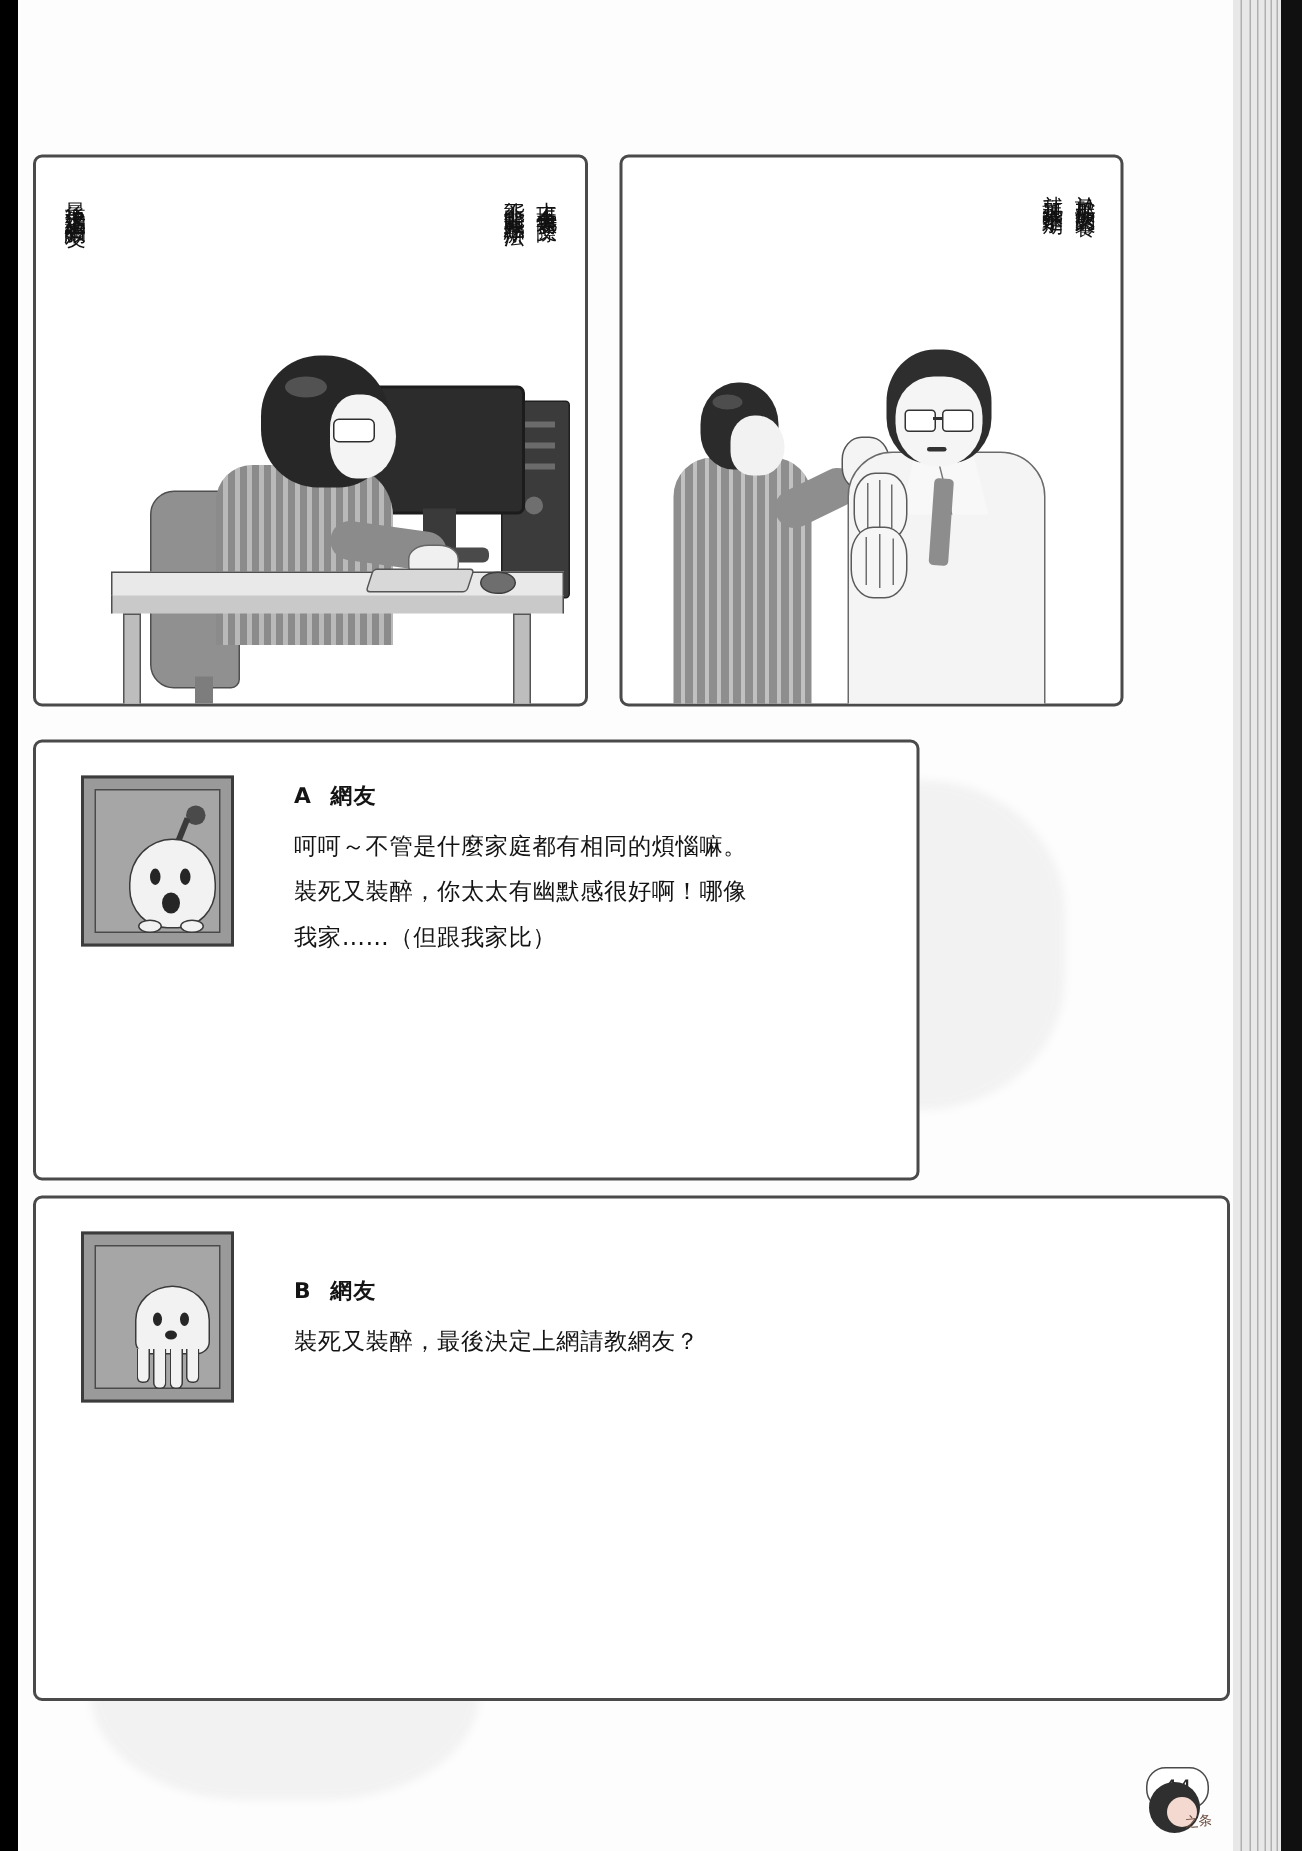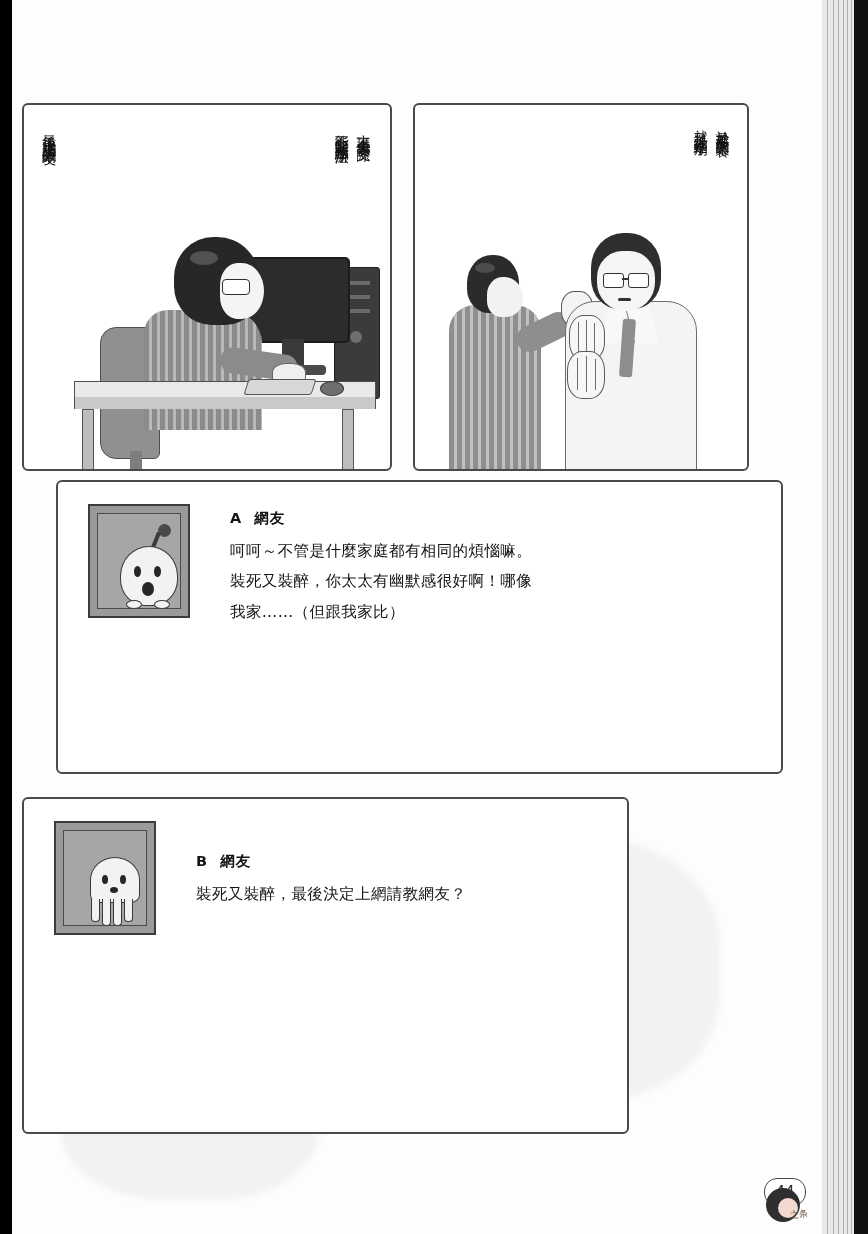--- a/index.html
+++ b/index.html
@@ -62,22 +62,22 @@
   .panel {
     position: absolute;
     background: #ffffff;
     border: 2px solid #4a4a4a;
     border-radius: 6px;
     box-sizing: border-box;
     overflow: hidden;
   }
   .panel-top-right { left: 413px; top: 103px; width: 336px; height: 368px; }
   .panel-top-left  { left: 22px;  top: 103px; width: 370px; height: 368px; }
-  .panel-mid       { left: 22px;  top: 480px; width: 727px; height: 294px; margin-left: 34px; }
-  .panel-bot       { left: 22px;  top: 797px; width: 607px; height: 337px; }
+  .panel-mid       { left: 22px;  top: 493px; width: 591px; height: 294px; }
+  .panel-bot       { left: 22px;  top: 797px; width: 798px; height: 337px; }
 
   
   .vtext {
     position: absolute;
     writing-mode: vertical-rl;
     text-orientation: upright;
     font-family: "DejaVu Sans", "Liberation Sans", sans-serif;
     font-size: 14px;
     line-height: 1.55;
     letter-spacing: 2px;

